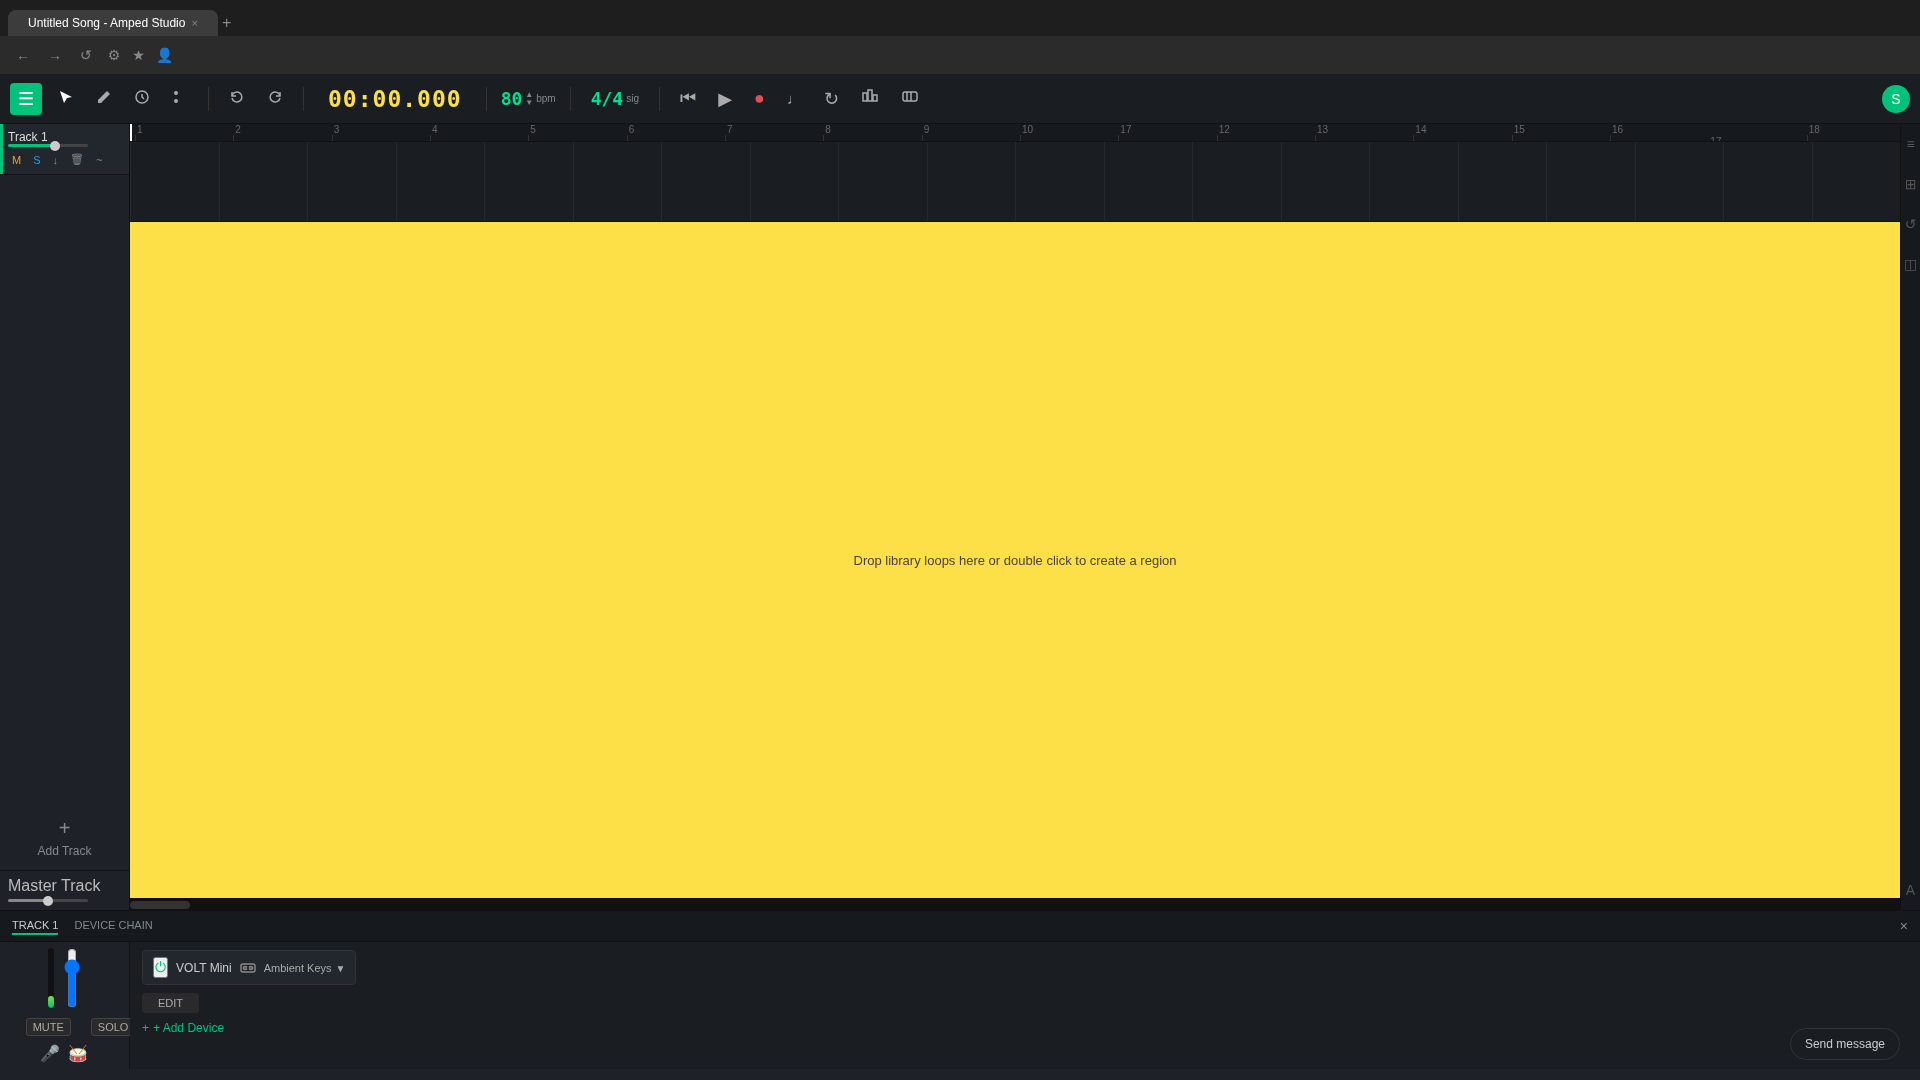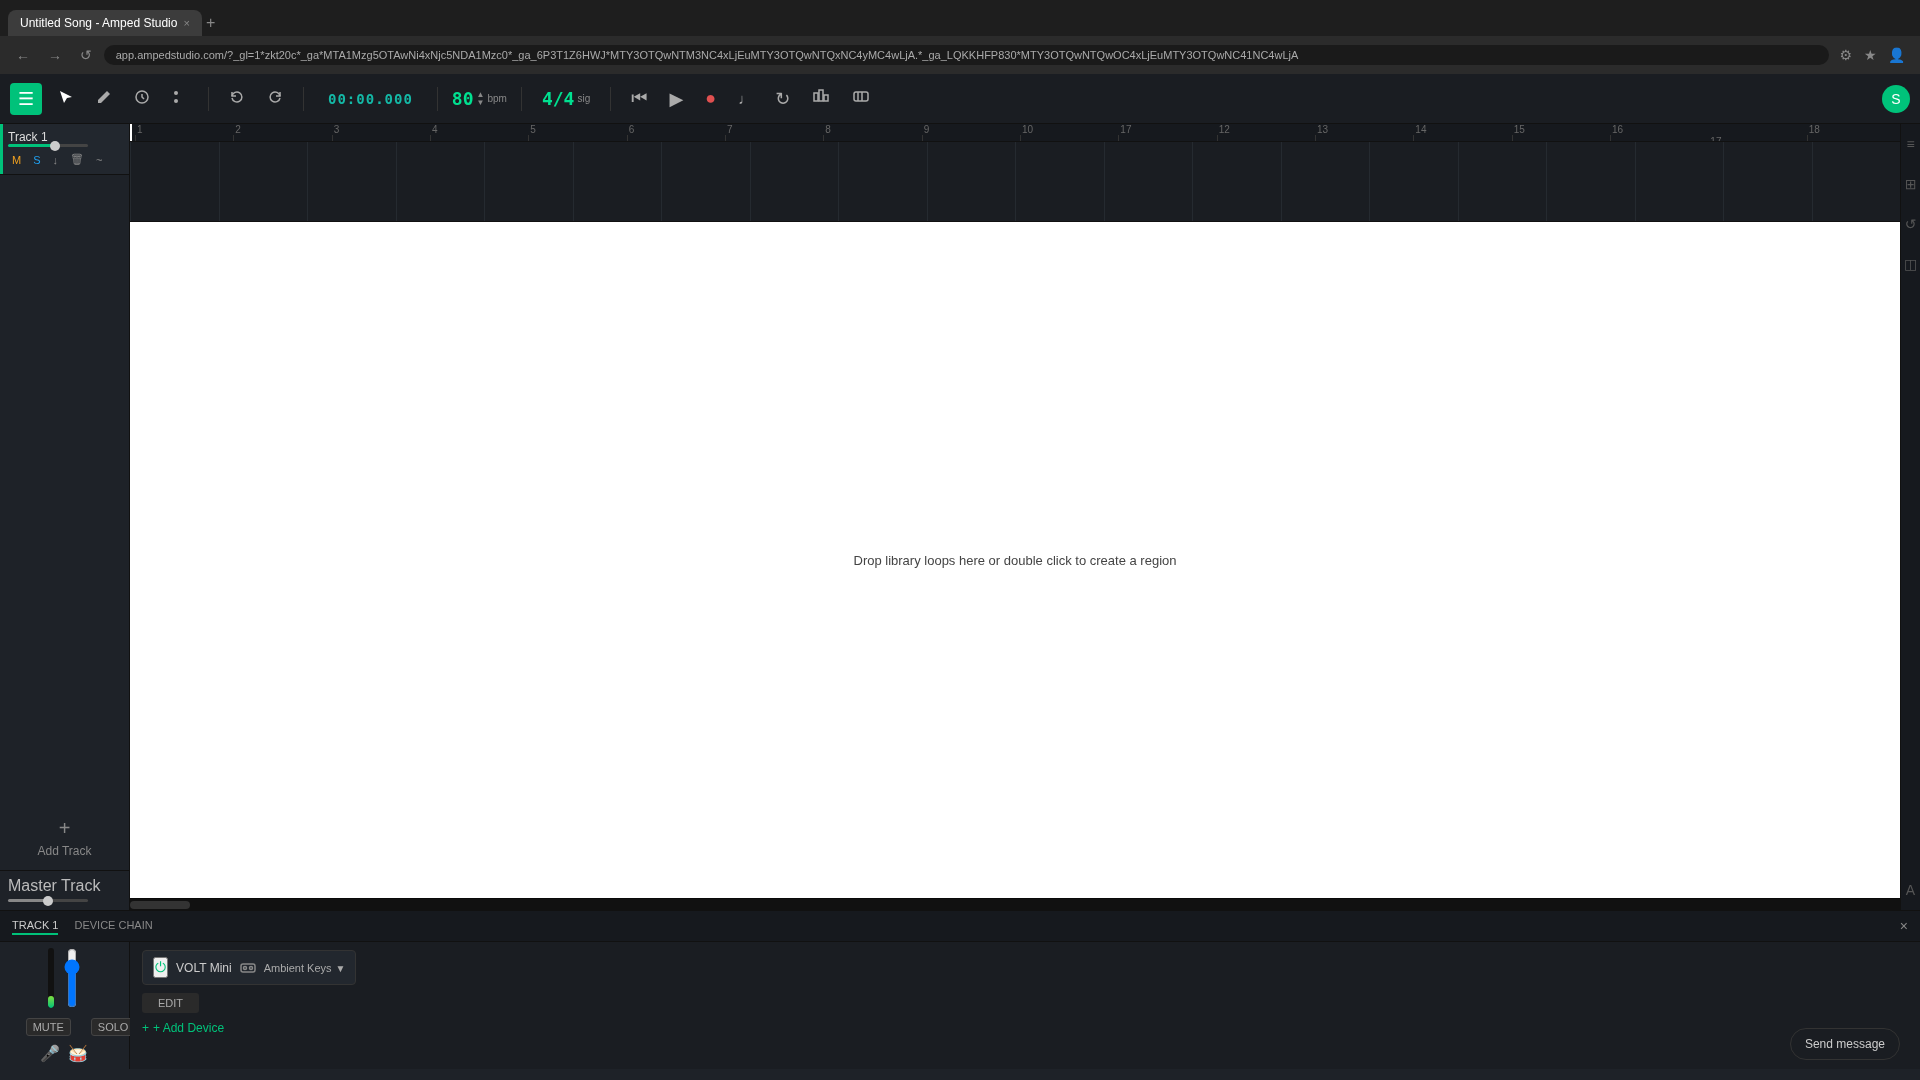--- a/index.html
+++ b/index.html
@@ -1,37 +1,37 @@
 <!DOCTYPE html>
 <html><head>
   <meta charset="utf-8">
   <style>
     * { box-sizing: border-box; margin: 0; padding: 0; }
     body { font-family: 'Segoe UI', Arial, sans-serif; background: #1e2228; color: #ccc; font-size: 12px; overflow: hidden; width: 1920px; height: 1080px; }
     .tab-bar { background: #1e1e1e; height: 36px; display: flex; align-items: flex-end; padding: 0 8px; }
-    .tab { background: #2d2d2d; border-radius: 8px 8px 0 0; padding: 6px 12px; font-size: 12px; color: #ccc; display: flex; align-items: center; gap: 6px; min-width: 180px; }
+    .tab { background: #2d2d2d; border-radius: 8px 8px 0 0; padding: 6px 20px; font-size: 12px; color: #ccc; display: flex; align-items: center; gap: 6px; min-width: 180px; }
     .tab.active { background: #3c3c3c; color: #fff; }
     .tab-close { color: #888; cursor: pointer; font-size: 11px; }
     .new-tab-btn { background: none; border: none; color: #888; font-size: 16px; cursor: pointer; padding: 4px; }
     .browser-nav { background: #2b2b2b; height: 38px; display: flex; align-items: center; padding: 0 10px; gap: 6px; }
     .nav-btn { background: none; border: none; color: #888; font-size: 14px; cursor: pointer; padding: 4px 6px; }
     .address-bar { flex: 1; background: #1a1a1a; border: 1px solid #444; border-radius: 16px; padding: 4px 12px; color: #aaa; font-size: 11px; }
     .browser-actions { display: flex; gap: 4px; }
     .browser-action-btn { background: none; border: none; color: #888; font-size: 14px; cursor: pointer; padding: 4px; }
 
     
     .app { display: flex; flex-direction: column; height: calc(1080px - 104px); }
 
     
     .toolbar { background: #1a1d22; height: 50px; display: flex; align-items: center; padding: 0 10px; gap: 10px; border-bottom: 1px solid #111; }
     .menu-btn { background: #00c27a; border: none; color: #fff; width: 32px; height: 32px; border-radius: 4px; cursor: pointer; font-size: 18px; display: flex; align-items: center; justify-content: center; }
     .tool-btn { background: none; border: none; color: #aaa; cursor: pointer; padding: 4px 6px; font-size: 16px; border-radius: 3px; }
     .tool-btn.active { color: #fff; }
     .separator { width: 1px; height: 24px; background: #333; margin: 0 4px; }
-    .time-display { color: #14b8a6; font-family: monospace; font-size: 14px; font-weight: bold; margin: 0 10px; letter-spacing: 1px; }
+    .time-display { color: #fde047; font-family: monospace; font-size: 23px; font-weight: bold; margin: 0 10px; letter-spacing: 1px; }
     .bpm-value { color: #00e090; font-size: 18px; font-weight: bold; font-family: monospace; }
     .bpm-label { color: #888; font-size: 10px; }
     .bpm-arrows { display: flex; flex-direction: column; margin-left: 3px; }
     .bpm-arrow { background: none; border: none; color: #888; font-size: 8px; cursor: pointer; line-height: 1; }
     .bpm-row { display: flex; align-items: center; }
     .sig-control { display: flex; align-items: center; margin: 0 6px; }
     .sig-value { color: #00e090; font-size: 18px; font-weight: bold; font-family: monospace; }
     .sig-label { color: #888; font-size: 10px; margin-left: 3px; }
     .transport-btn { background: none; border: none; color: #aaa; cursor: pointer; font-size: 18px; padding: 4px 6px; }
     .transport-btn.record { color: #e05050; }
@@ -114,21 +114,20 @@
   <div class="tab active">
     <span>Untitled Song - Amped Studio</span>
     <span class="tab-close">×</span>
   </div>
   <button class="new-tab-btn">+</button>
 </div>
 <div class="browser-nav">
   <button class="nav-btn">←</button>
   <button class="nav-btn">→</button>
   <button class="nav-btn">↺</button>
-  <input class="address-bar" type="text" style="outline: none; border: none; background: rgb(26, 26, 26); color: rgb(170, 170, 170); font-size: 11px; padding: 4px 12px; border-radius: 16px; flex: 1 1 0%;" value="app.ampedstudio.com/?_gl=1*zkt20c*_ga*MTA1Mzg5OTAwNi4xNjc5NDA1Mzc0*_ga_6P3T1Z6HWJ*MTY3OTQwNTM3NC4xLjEuMTY3OTQwNTQxNC4yMC4wLjA.*_ga_LQKKHFP830*MTY3OTQwNTQwOC4xLjEuMTY3OTQwNC41NC4wLjA">
   <div class="browser-actions">
     <button class="browser-action-btn">⚙</button>
     <button class="browser-action-btn">★</button>
     <button class="browser-action-btn">👤</button>
   </div>
 </div>
 
 <div class="app">
 
   <div class="toolbar">
@@ -339,21 +338,21 @@
               <div class="lane-grid-line" style="left: 65%;"></div>
               <div class="lane-grid-line" style="left: 70%;"></div>
               <div class="lane-grid-line" style="left: 75%;"></div>
               <div class="lane-grid-line" style="left: 80%;"></div>
               <div class="lane-grid-line" style="left: 85%;"></div>
               <div class="lane-grid-line" style="left: 90%;"></div>
               <div class="lane-grid-line" style="left: 95%;"></div>
             </div>
         </div>
 
-        <div style="height: calc(100% - 80px); min-height: 400px; background: #ffffff; position: relative; text-align: right;">
+        <div style="height: calc(100% - 80px); min-height: 400px; background: #fde047; position: relative; text-align: right;">
           <div class="drop-hint">Drop library loops here or double click to create a region</div>
         </div>
       </div>
 
       <div class="horizontal-scroll">
         <div class="scroll-thumb"></div>
       </div>
     </div>
 
     <div class="right-panel">

